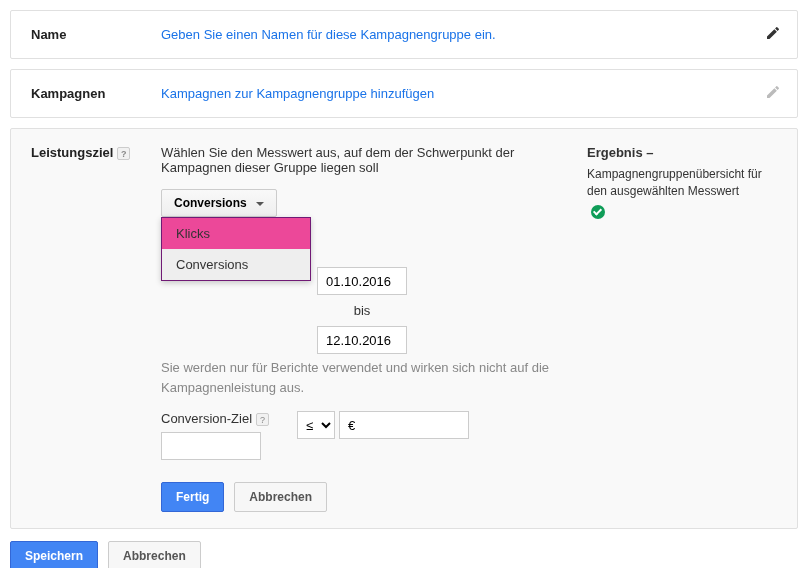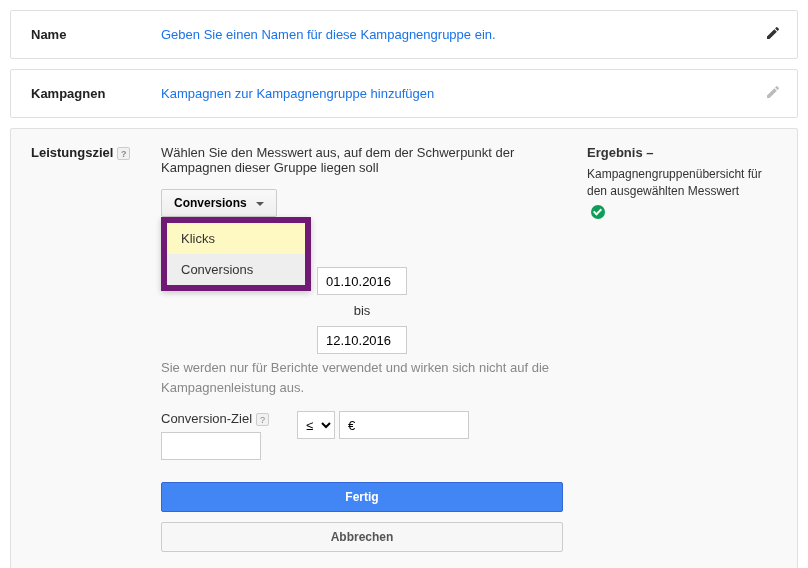--- a/index.html
+++ b/index.html
@@ -9,37 +9,37 @@
 .card-label { width: 130px; font-weight: bold; color: #222; flex-shrink: 0; }
 .card-content { flex: 1; }
 .link-text { color: #1a73e8; cursor: pointer; }
 .edit-icon { position: absolute; right: 16px; top: 14px; cursor: pointer; color: #333; }
 .edit-icon.disabled { color: #bbb; cursor: default; }
 .help { display: inline-block; width: 13px; height: 13px; border: 1px solid #ccc; background: #f1f1f1; color: #888; font-size: 9px; line-height: 12px; text-align: center; border-radius: 2px; margin-left: 4px; cursor: pointer; vertical-align: middle; }
 .section-title { color: #333; margin-bottom: 8px; }
 .dropdown-wrap { position: relative; display: inline-block; margin-top: 6px; }
 .dropdown-btn { background: linear-gradient(#f9f9f9, #eee); border: 1px solid #ccc; padding: 6px 12px; font-size: 12px; font-weight: bold; cursor: pointer; border-radius: 2px; }
 .caret { display: inline-block; width: 0; height: 0; border-left: 4px solid transparent; border-right: 4px solid transparent; border-top: 4px solid #555; margin-left: 6px; vertical-align: middle; }
-.dropdown-menu { position: absolute; top: 100%; left: 0; background: #fef9c3; border: 6px solid #701a75; box-shadow: 0 2px 6px rgba(0,0,0,0.2); min-width: 150px; z-index: 10; }
+.dropdown-menu { position: absolute; top: 100%; left: 0; background: #ec4899; border: 1px solid #701a75; box-shadow: 0 2px 6px rgba(0,0,0,0.2); min-width: 150px; z-index: 10; }
 .dropdown-item { padding: 8px 14px; cursor: pointer; font-size: 13px; }
 .dropdown-item.selected { background: #eee; }
 .date-row { margin-top: 50px; display: flex; align-items: center; gap: 8px; flex-direction: column; }
 .textinput { border: 1px solid #ccc; padding: 5px 8px; font-size: 13px; height: 28px; }
 .date-input { width: 90px; }
 .subhead { margin-top: 22px; color: #333; }
 .optional { color: #999; font-size: 12px; font-weight: normal; margin-left: 4px; }
 .subdesc { color: #888; margin-top: 4px; line-height: 1.5; }
 .goals-row { display: flex; gap: 28px; margin-top: 14px; }
 .goal-col { display: flex; flex-direction: column; gap: 6px; }
 .goal-label { color: #333; font-size: 13px; }
 .goal-input { width: 100px; }
 .goal-input-wide { width: 130px; }
 .spend-wrap { display: flex; align-items: center; gap: 4px; }
 .spend-select { border: 1px solid #ccc; background: #fff; height: 28px; padding: 0 4px; font-size: 13px; }
-.btn-row { margin-top: 22px; display: flex; gap: 10px; flex-direction: column; }
+.btn-row { margin-top: 22px; display: flex; gap: 10px; }
 .btn { padding: 7px 14px; font-size: 12px; border-radius: 2px; cursor: pointer; border: 1px solid transparent; font-weight: bold; }
 .btn-primary { background: #4285f4; color: #fff; border-color: #3367d6; }
 .btn-secondary { background: #f7f7f7; color: #555; border: 1px solid #ccc; }
 .right-col { width: 190px; margin-left: 24px; flex-shrink: 0; }
 .right-title { font-weight: bold; margin-bottom: 6px; }
 .right-text { font-size: 12px; color: #333; line-height: 1.4; }
 .check-circle { display: inline-block; width: 14px; height: 14px; border-radius: 50%; background: #0f9d58; position: relative; vertical-align: middle; margin-left: 4px; }
 .check-circle::after { content: ""; position: absolute; left: 4px; top: 1.5px; width: 3px; height: 6px; border: solid #fff; border-width: 0 2px 2px 0; transform: rotate(45deg); }
 .right-item { margin-top: 10px; font-size: 12px; color: #333; }
 .right-item.muted { color: #999; }

